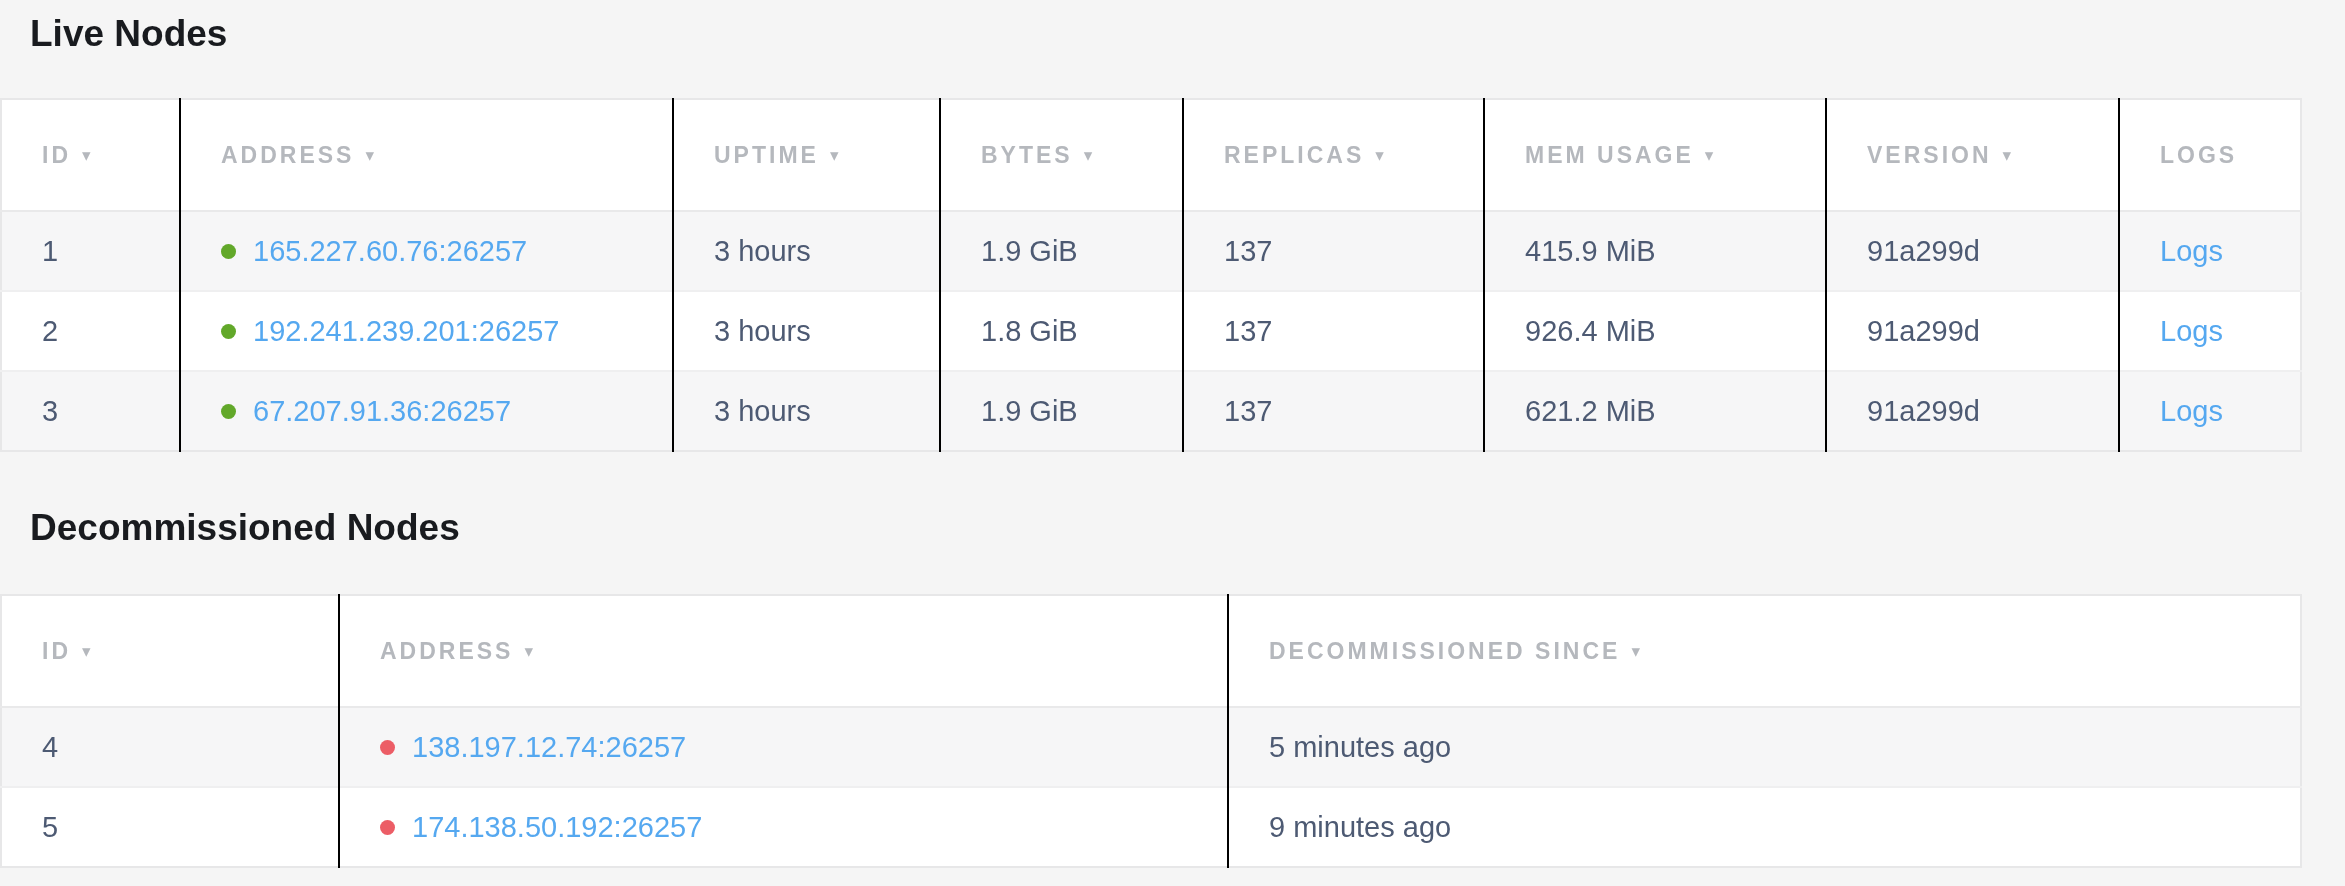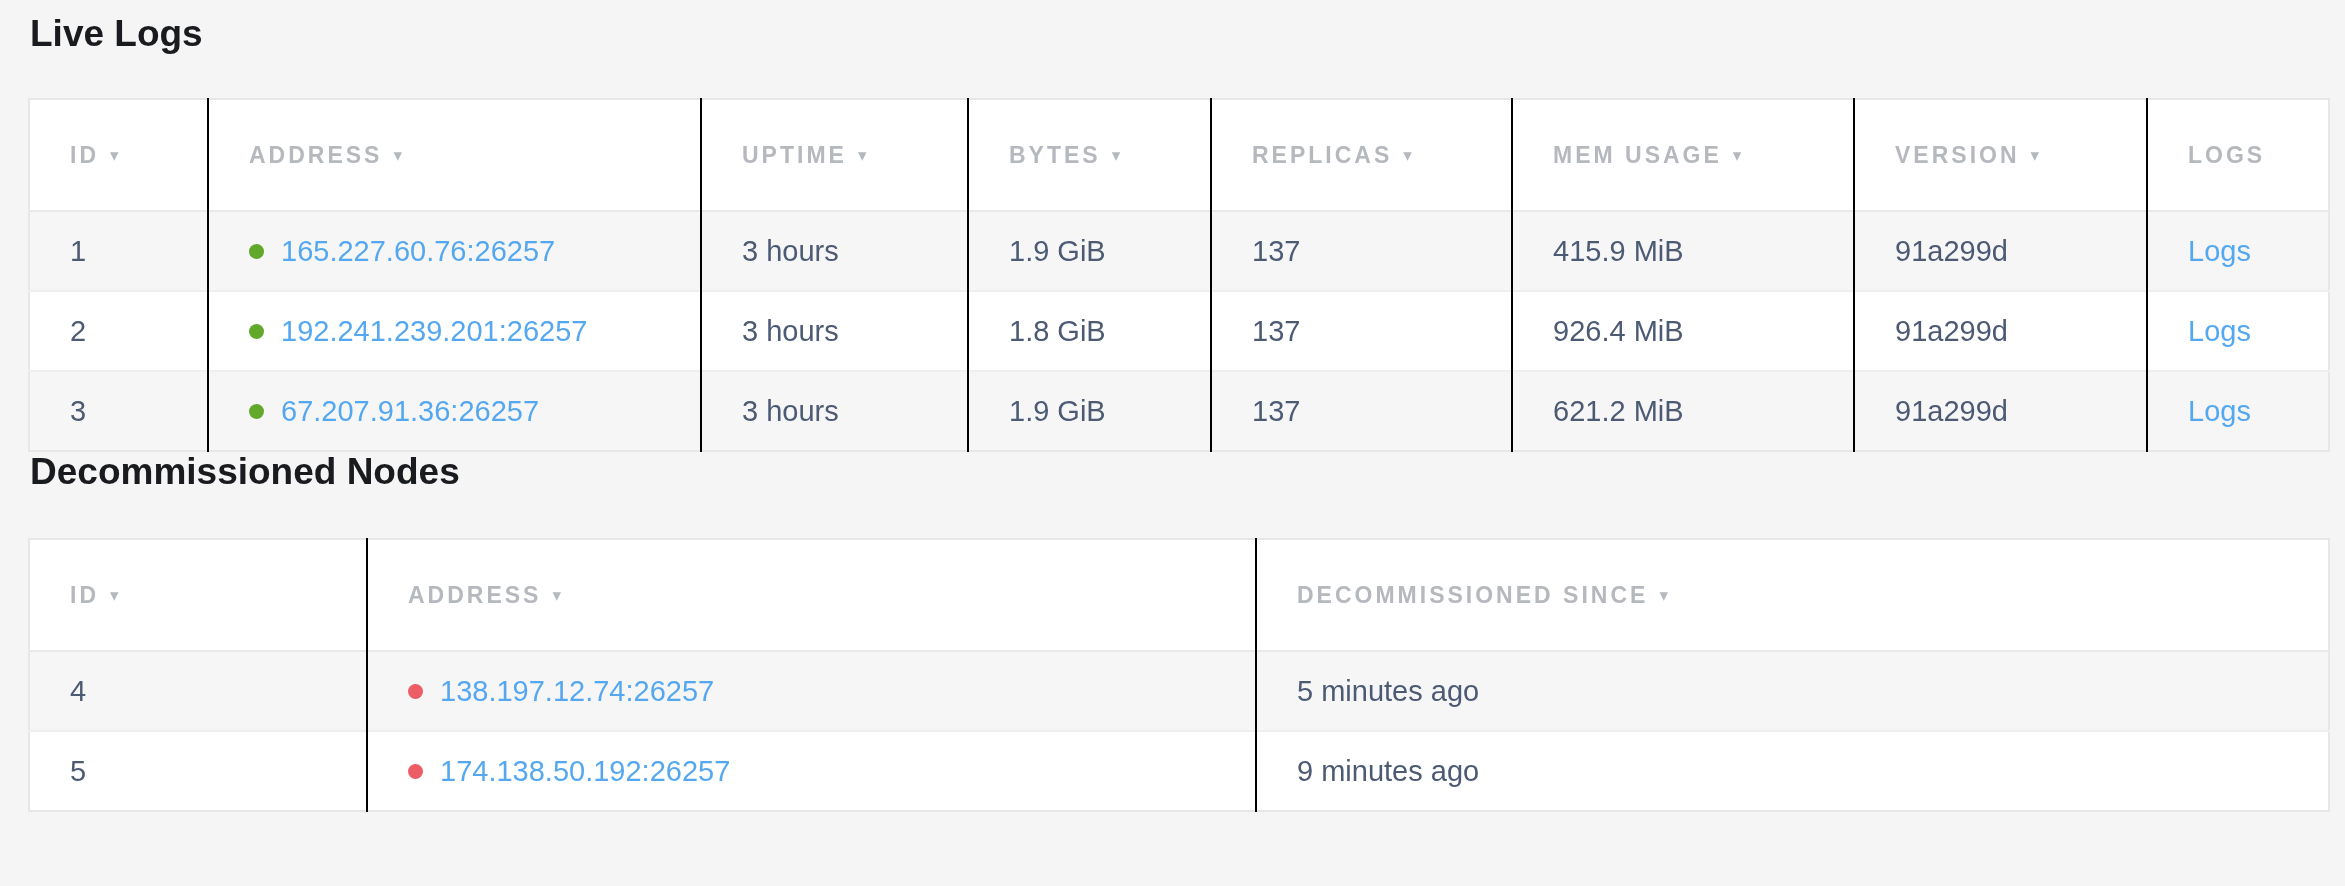--- a/index.html
+++ b/index.html
@@ -7,23 +7,23 @@
     width: 2345px; height: 886px; overflow: hidden;
     background: #f5f5f5;
     font-family: "Liberation Sans", "DejaVu Sans", sans-serif;
   }
   .section-title {
     margin: 0 0 0 30px;
     font-size: 37px; line-height: 40px; font-weight: 700;
     color: #191b1f; letter-spacing: 0px;
   }
   .section-title.first { padding-top: 14px; }
-  .section-title.second { }
+  .section-title.second { margin-top: 56px; }
   table.nodes {
-    margin-left: 28px; margin-top: 44px;
+    margin-top: 44px;
     width: 2302px; table-layout: fixed;
     border-collapse: collapse;
     background: #ffffff;
     border: 2px solid #e7e7e8;
   }
   table.nodes.second { margin-top: 46px; }
   thead tr { height: 112px; }
   tbody tr { height: 80px; }
   tbody tr { border-top: 2px solid #efeff0; }
   tbody tr:nth-child(odd) { background: #f6f6f7; }
@@ -50,21 +50,21 @@
   .dot {
     display: inline-block; width: 15px; height: 15px;
     border-radius: 50%; margin-right: 17px; vertical-align: 2px;
   }
   .dot-green { background: #62a82a; }
   .dot-red   { background: #ec5d66; }
 </style>
 </head>
 <body>
 
-<h1 class="section-title first">Live Logs</h1>
+<h1 class="section-title first">Live Nodes</h1>
 
 <table class="nodes first">
   <colgroup>
     <col style="width:179px">
       <col style="width:493px">
       <col style="width:267px">
       <col style="width:243px">
     <col style="width:301px">
       <col style="width:342px">
       <col style="width:293px">

